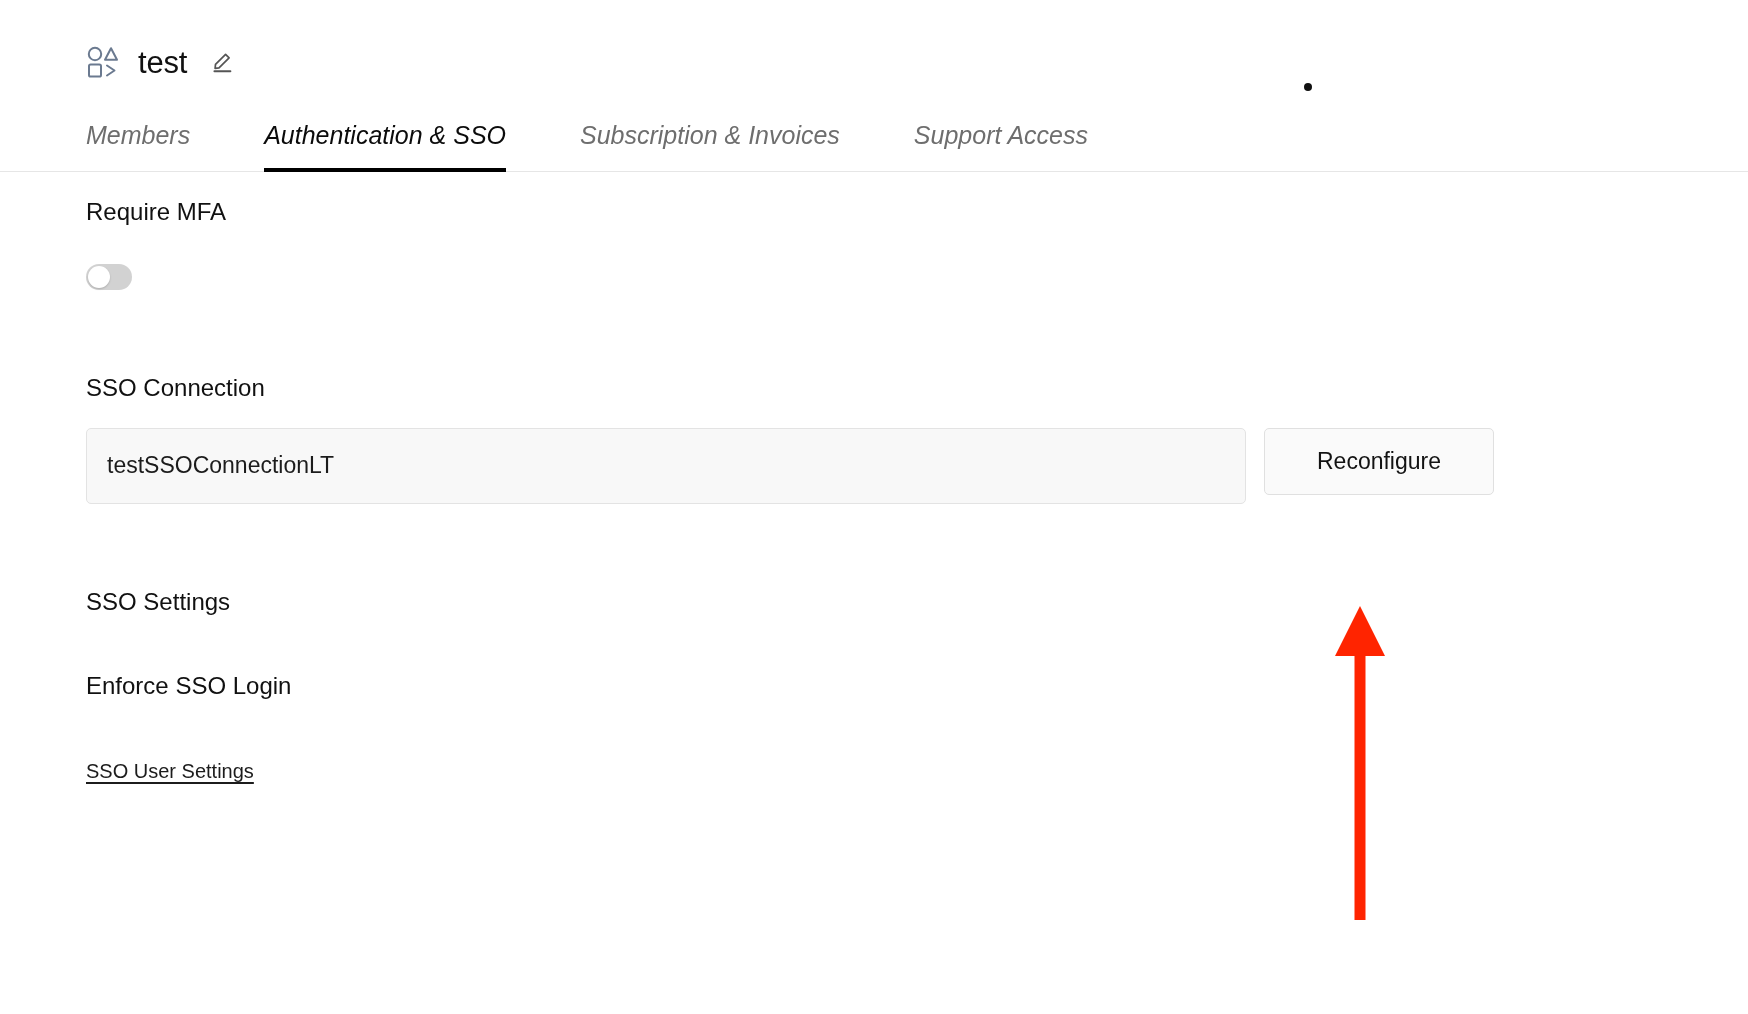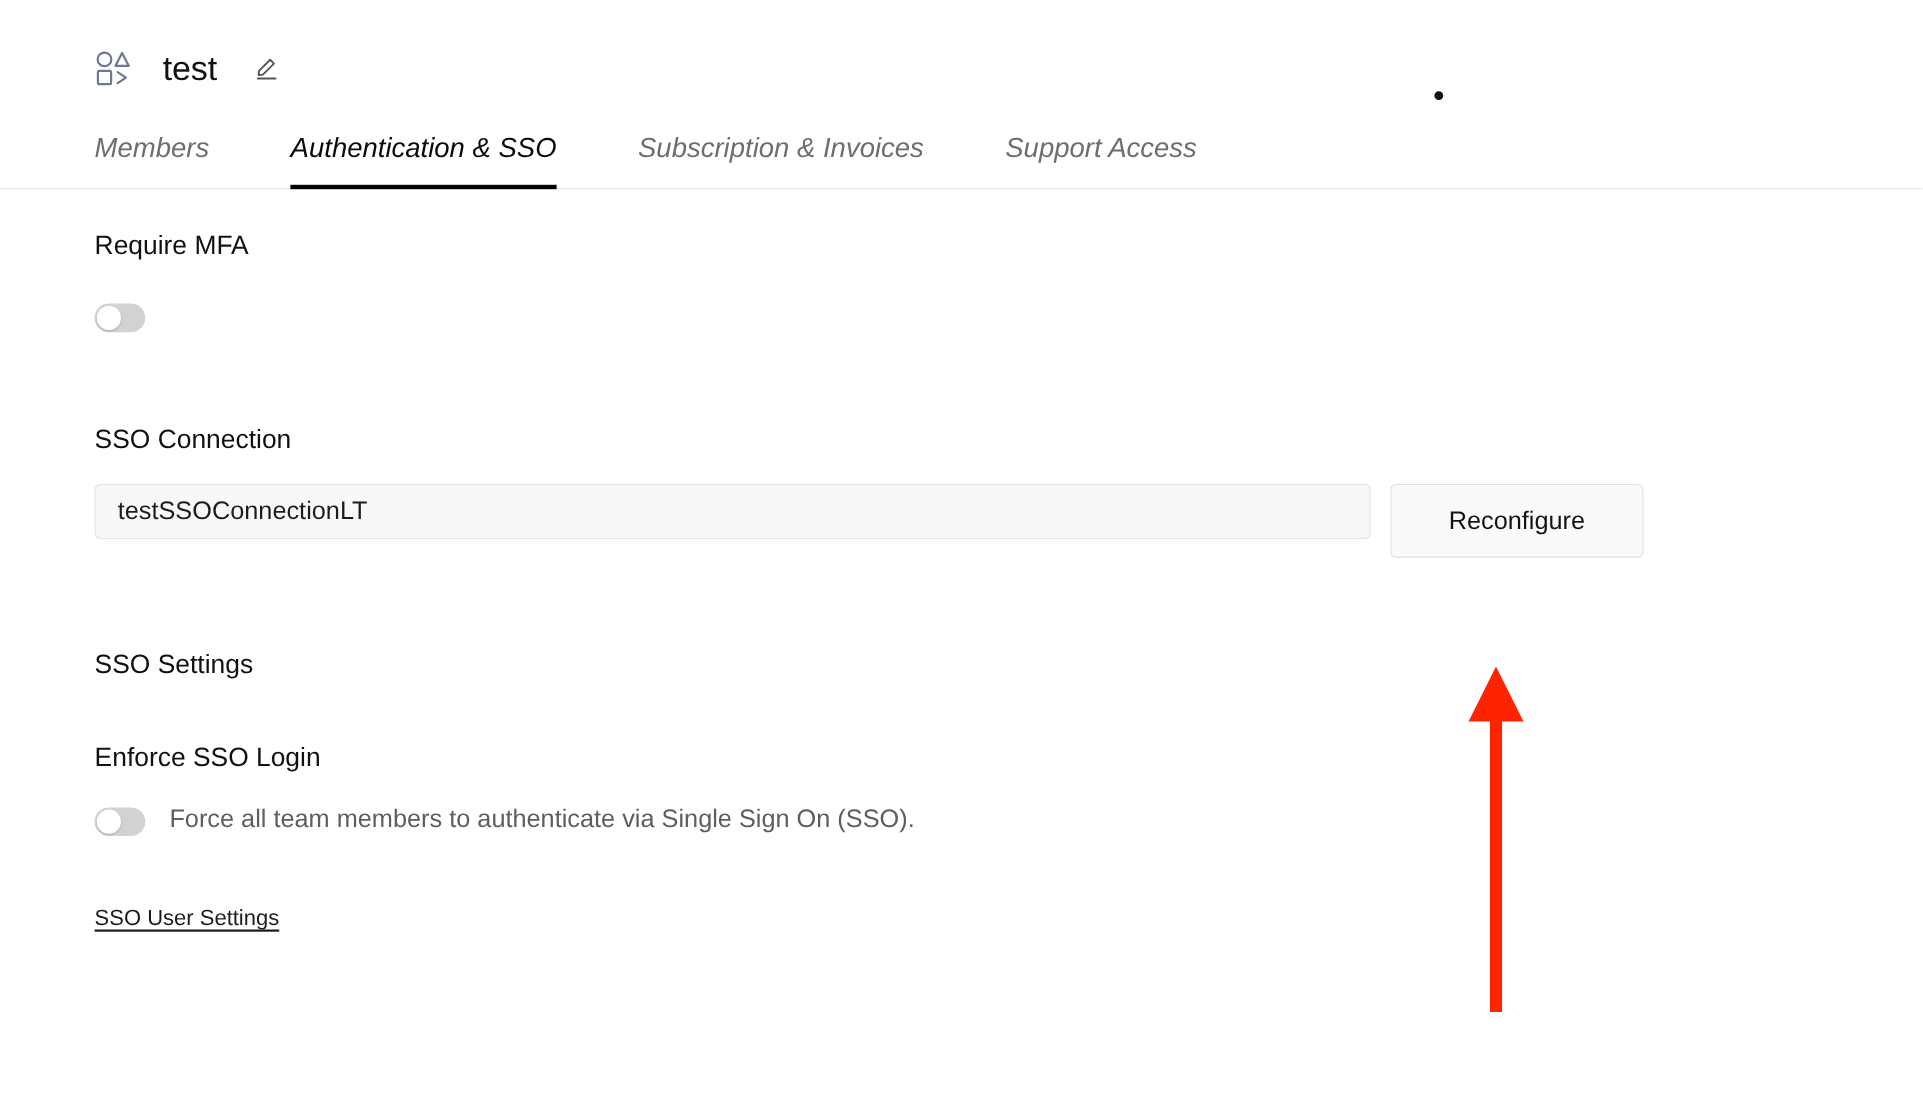--- a/index.html
+++ b/index.html
@@ -14,21 +14,21 @@
     color: #1a1a1a;
     position: relative;
     overflow: hidden;
   }
 
   
   .app-header {
     padding: 34px 16px 0 86px;
     display: flex;
     align-items: center;
-    gap: 28px;
+    gap: 18px;
     height: 56px;
     box-sizing: content-box;
   }
   .workspace-logo {
     width: 34px;
     height: 34px;
     flex: 0 0 auto;
     display: block;
   }
   .workspace-title {
@@ -90,21 +90,21 @@
   .content {
     padding: 0 0 0 86px;
   }
   .section-heading {
     font-size: 24px;
     color: #111111;
     font-weight: 400;
     margin: 0;
     line-height: 1;
   }
-  .block-require-mfa { margin-top: 40px; }
+  .block-require-mfa { margin-top: 28px; }
   .row-toggle {
     display: flex;
     align-items: flex-start;
     gap: 22px;
     margin-top: 35px;
   }
   .toggle {
     width: 46px;
     height: 26px;
     border-radius: 13px;
@@ -133,21 +133,21 @@
 
   .block-sso-connection { margin-top: 86px; }
   .conn-row {
     display: flex;
     align-items: stretch;
     gap: 18px;
     margin-top: 28px;
   }
   .conn-input {
     width: 1160px;
-    height: 50px;
+    height: 76px;
     box-sizing: border-box;
     background: #f8f8f8;
     border: 1px solid #e3e3e3;
     border-radius: 5px;
     font-family: "Liberation Sans", sans-serif;
     font-size: 23px;
     color: #1c1c1c;
     padding: 0 20px;
     outline: none;
   }
@@ -242,26 +242,20 @@
       <input class="conn-input" type="text" value="testSSOConnectionLT" style="">
       <button class="reconfigure-btn">Reconfigure</button>
     </div>
   </div>
 
   <div class="block-sso-settings">
     <h2 class="section-heading">SSO Settings</h2>
 
     <div class="block-enforce">
       <h3 class="sub-heading">Enforce SSO Login</h3>
-      <div class="row-enforce">
-        <div class="toggle">
-          <div class="knob"></div>
-        </div>
-        <div class="toggle-desc">Force all team members to authenticate via Single Sign On (SSO).</div>
-      </div>
     </div>
 
     <a class="sso-user-link">SSO User Settings</a>
   </div>
 
 </div>
 
 <svg class="annot-arrow" viewBox="0 0 70 320">
   <line x1="35" y1="320" x2="35" y2="48" stroke="#FF2400" stroke-width="11"></line>
   <path d="M35 6 L60 56 L10 56 Z" fill="#FF2400"></path>

